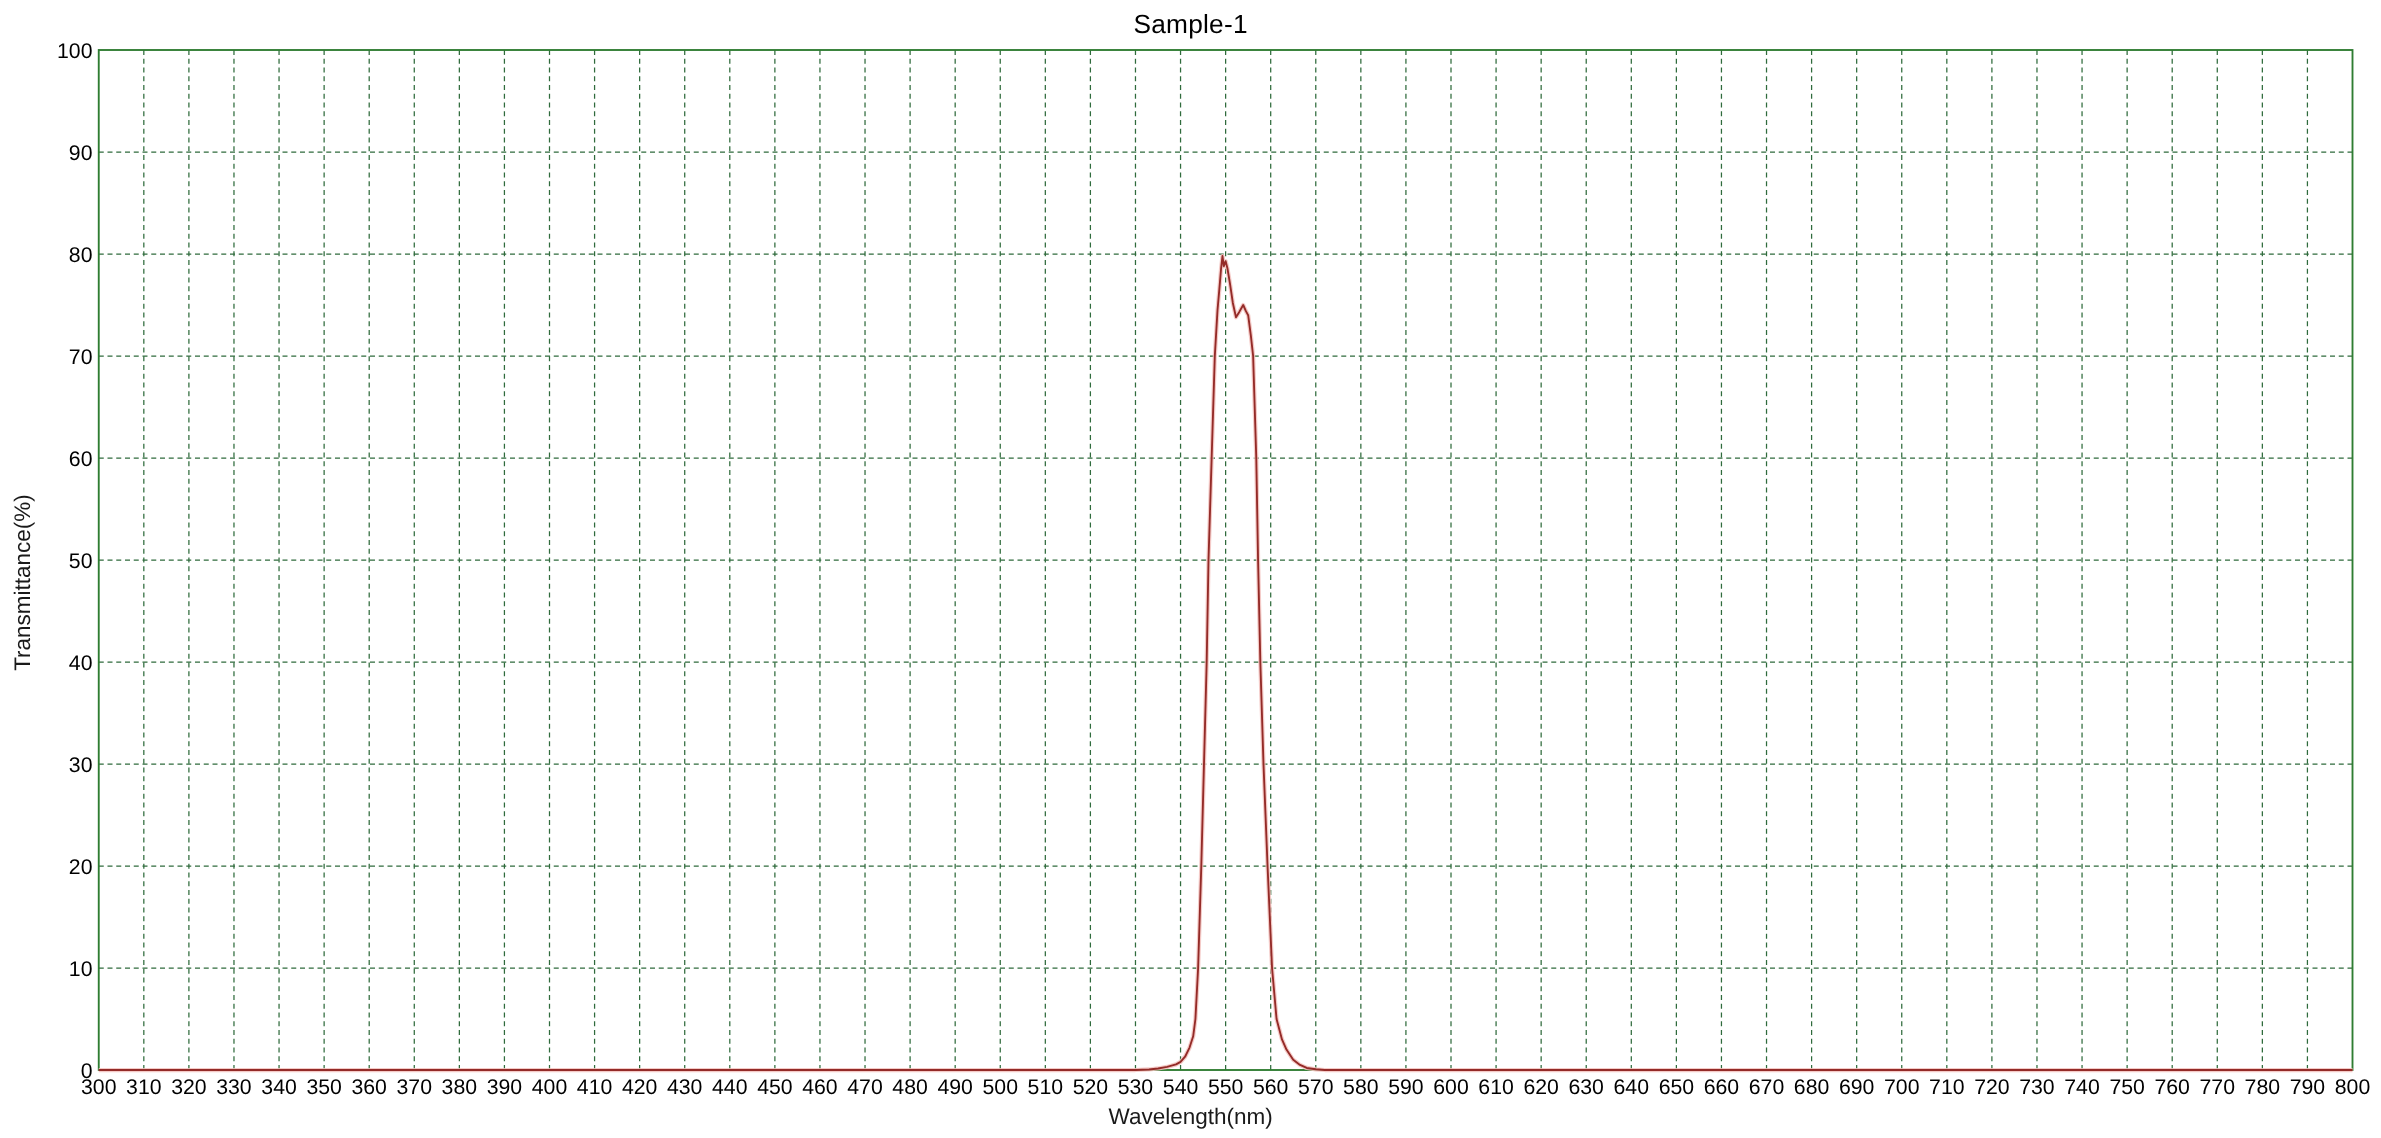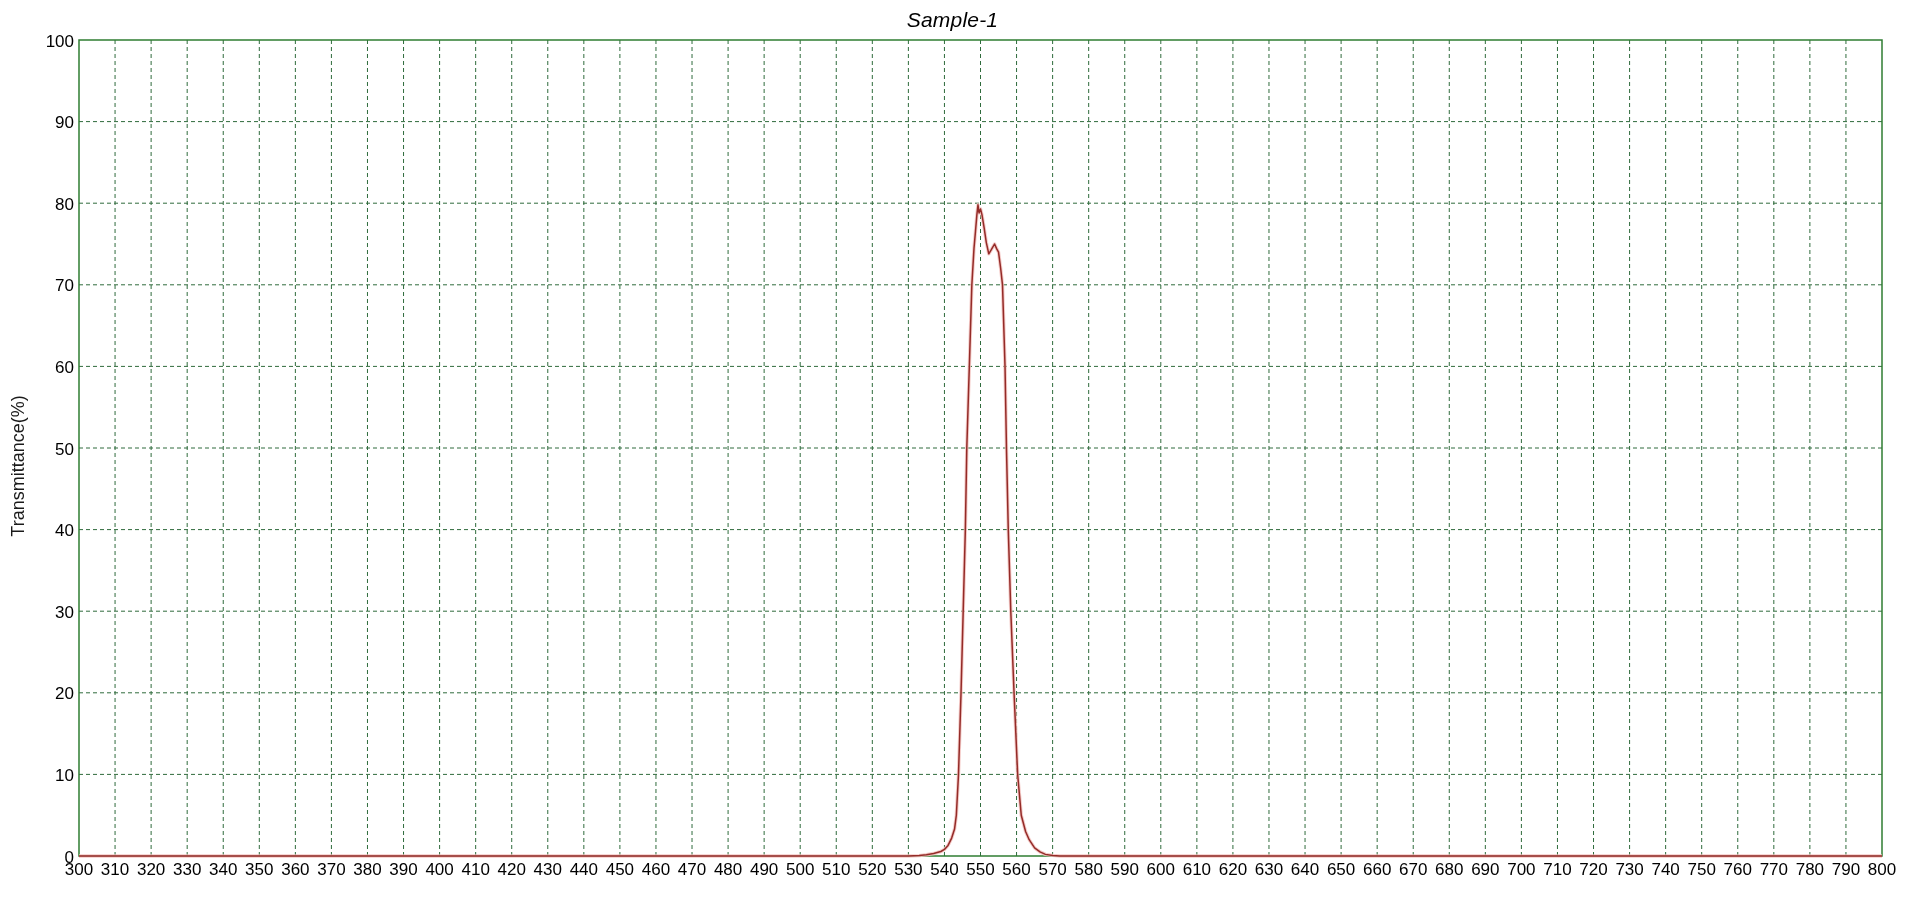--- a/index.html
+++ b/index.html
@@ -7,21 +7,20 @@
     width: 1905px; height: 910px;
     background: #ffffff;
     font-family: "Liberation Sans", sans-serif;
     overflow: hidden;
   }
   .chart-wrap { position: relative; width: 1905px; height: 910px; }
   .chart-title {
     position: absolute; left: 0; top: 8px; width: 1905px;
     text-align: center; font-size: 21px; color: #000;
     letter-spacing: 0.2px;
-    font-style: italic;
   }
   .x-axis-title {
     position: absolute; left: 0; top: 883px; width: 1905px;
     text-align: center; font-size: 18px; color: #1a1a1a;
   }
   .y-axis-title {
     position: absolute; left: -81px; top: 455px; width: 200px; height: 22px;
     text-align: center; font-size: 18px; color: #1a1a1a;
     transform: rotate(-90deg);
   }
@@ -151,14 +150,15 @@
       <text x="74" y="530.5999999999999" text-anchor="end" dominant-baseline="central" class="tick">40</text>
       <text x="74" y="449" text-anchor="end" dominant-baseline="central" class="tick">50</text>
       <text x="74" y="367.40000000000003" text-anchor="end" dominant-baseline="central" class="tick">60</text>
       <text x="74" y="285.80000000000007" text-anchor="end" dominant-baseline="central" class="tick">70</text>
       <text x="74" y="204.19999999999993" text-anchor="end" dominant-baseline="central" class="tick">80</text>
       <text x="74" y="122.60000000000002" text-anchor="end" dominant-baseline="central" class="tick">90</text>
       <text x="74" y="41" text-anchor="end" dominant-baseline="central" class="tick">100</text>
       <path d="M79.00 856.00 L259.30 856.00 L439.60 856.00 L619.90 856.00 L800.20 856.00 L872.32 856.00 L908.38 856.00 L919.20 855.59 L926.41 854.78 L933.62 853.55 L940.83 851.51 L944.44 849.47 L948.05 845.39 L951.65 838.05 L954.54 829.07 L956.34 815.20 L958.50 774.40 L961.03 692.80 L963.19 611.20 L965.35 529.60 L966.80 448.00 L969.32 366.40 L971.85 284.80 L974.01 248.08 L975.45 231.76 L976.89 214.62 L977.98 204.83 L979.06 212.99 L980.50 208.91 L981.94 214.62 L984.11 227.68 L986.27 242.37 L988.79 253.79 L991.32 249.71 L994.56 244.00 L996.73 248.90 L998.53 252.16 L1000.69 268.48 L1002.50 284.80 L1005.02 366.40 L1006.46 448.00 L1008.27 529.60 L1010.79 611.20 L1014.04 692.80 L1017.64 774.40 L1021.25 815.20 L1025.58 831.52 L1029.18 839.68 L1034.59 847.84 L1040.00 851.92 L1045.41 854.37 L1052.62 855.43 L1059.83 856.00 L1088.68 856.00 L1160.80 856.00 L1341.10 856.00 L1521.40 856.00 L1701.70 856.00 L1882.00 856.00" fill="none" stroke="#f2c1bd" stroke-width="3.4" stroke-opacity="0.85" stroke-linejoin="round"></path>
       <path d="M79.00 856.00 L259.30 856.00 L439.60 856.00 L619.90 856.00 L800.20 856.00 L872.32 856.00 L908.38 856.00 L919.20 855.59 L926.41 854.78 L933.62 853.55 L940.83 851.51 L944.44 849.47 L948.05 845.39 L951.65 838.05 L954.54 829.07 L956.34 815.20 L958.50 774.40 L961.03 692.80 L963.19 611.20 L965.35 529.60 L966.80 448.00 L969.32 366.40 L971.85 284.80 L974.01 248.08 L975.45 231.76 L976.89 214.62 L977.98 204.83 L979.06 212.99 L980.50 208.91 L981.94 214.62 L984.11 227.68 L986.27 242.37 L988.79 253.79 L991.32 249.71 L994.56 244.00 L996.73 248.90 L998.53 252.16 L1000.69 268.48 L1002.50 284.80 L1005.02 366.40 L1006.46 448.00 L1008.27 529.60 L1010.79 611.20 L1014.04 692.80 L1017.64 774.40 L1021.25 815.20 L1025.58 831.52 L1029.18 839.68 L1034.59 847.84 L1040.00 851.92 L1045.41 854.37 L1052.62 855.43 L1059.83 856.00 L1088.68 856.00 L1160.80 856.00 L1341.10 856.00 L1521.40 856.00 L1701.70 856.00 L1882.00 856.00" fill="none" stroke="#942b28" stroke-width="1.5" stroke-linejoin="round"></path>
     </svg>
+  <div class="x-axis-title">Wavelength(nm)</div>
   <div class="y-axis-title">Transmittance(%)</div>
 </div>
 
 </body></html>

